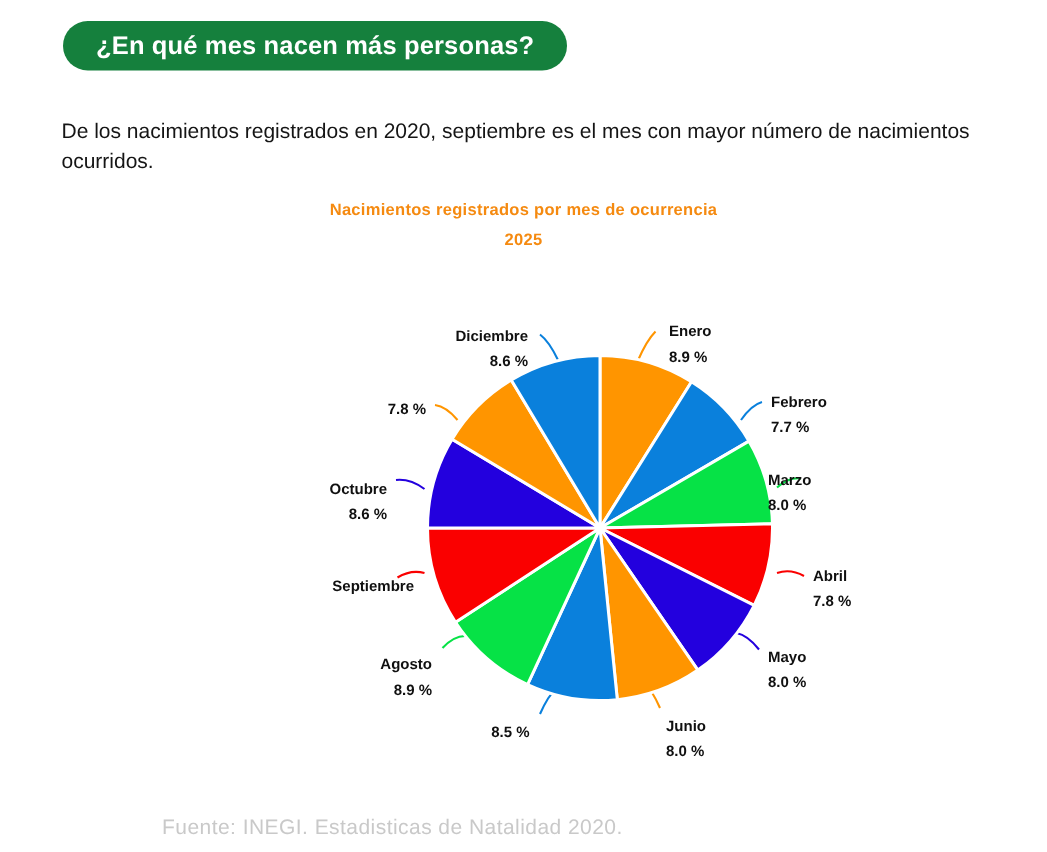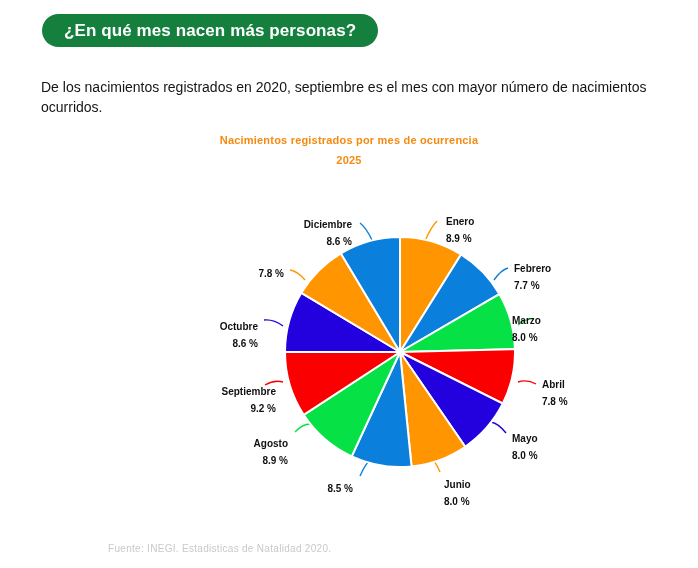--- a/index.html
+++ b/index.html
@@ -89,21 +89,21 @@
   .callout.align-right { text-align: right; }
   .callout.align-left  { text-align: left; }
   .callout .cl-name { display: block; }
   .callout .cl-val  { display: block; }
 
   
   #footer-source {
     position: absolute;
     left: 108px;
     top: 543px;
-    font-size: 10px;
+    font-size: 14px;
     color: #c9c9c9;
     letter-spacing: 0.3px;
   }
 </style>
 </head>
 <body>
 
 <div id="header-pill">
   <span class="pill-text">¿En qué mes nacen más personas?</span>
 </div>
@@ -175,21 +175,20 @@
       </div>
       <div class="callout align-right" style="top: 352px; left: 0px; width: 353px;">
         <span class="cl-val">8.5 %</span>
       </div>
       <div class="callout align-right" style="top: 307px; left: 0px; width: 288px;">
         <span class="cl-name">Agosto</span>
         <span class="cl-val">8.9 %</span>
       </div>
       <div class="callout align-right" style="top: 255px; left: 0px; width: 260px; margin-left: 16px;">
         <span class="cl-name">Septiembre</span>
-        <span class="cl-val">9.2 %</span>
       </div>
       <div class="callout align-right" style="top: 190px; left: 0px; width: 258px;">
         <span class="cl-name">Octubre</span>
         <span class="cl-val">8.6 %</span>
       </div>
       <div class="callout align-right" style="top: 137px; left: 0px; width: 284px;">
         <span class="cl-val">7.8 %</span>
       </div>
       <div class="callout align-right" style="top: 88px; left: 0px; width: 352px;">
         <span class="cl-name">Diciembre</span>

